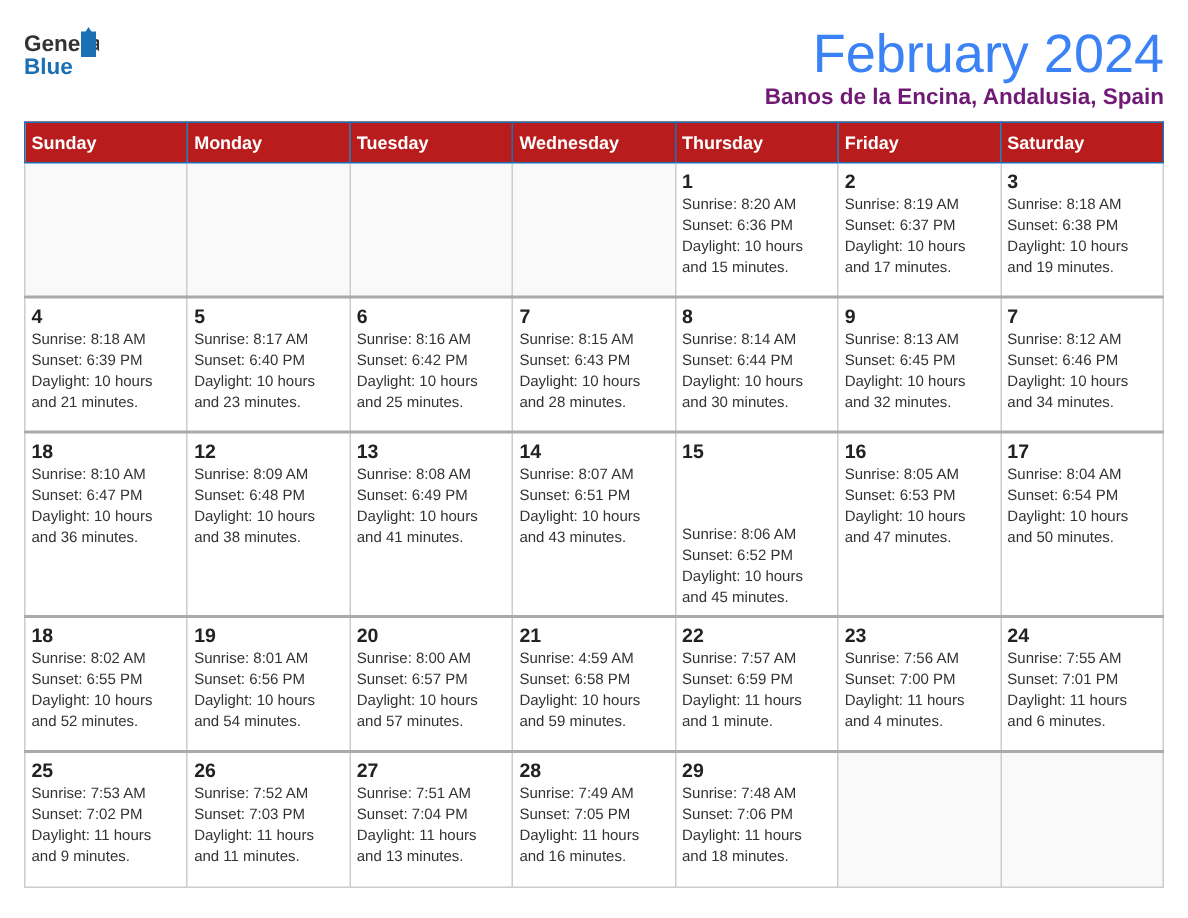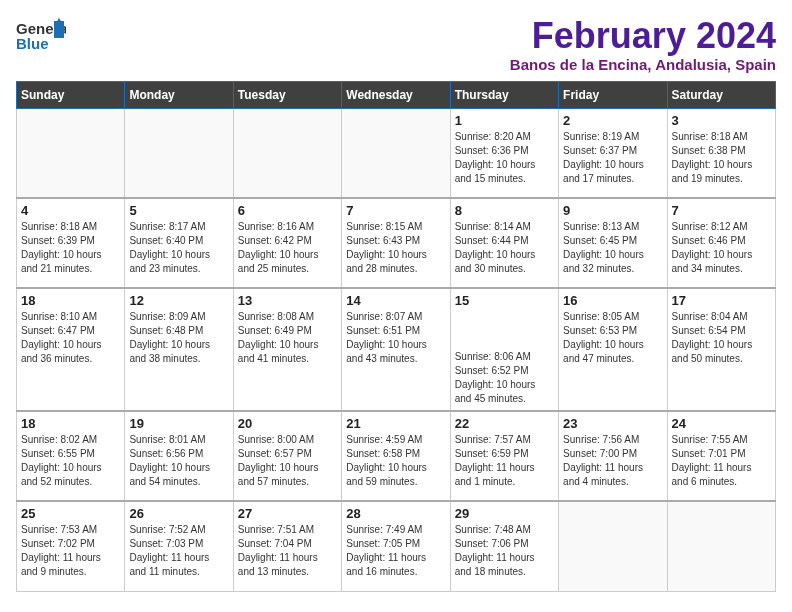--- a/index.html
+++ b/index.html
@@ -19,36 +19,36 @@
     .logo {
       display: flex;
       align-items: center;
       gap: 2px;
     }
     .title-block {
       text-align: right;
     }
     .main-title {
       font-size: 36px;
-      font-weight: bold;
-      color: #4c1d95;
+      font-weight: normal;
+      color: #3b82f6;
       line-height: 1.1;
     }
     .sub-title {
       font-size: 15px;
       font-weight: bold;
       color: #701a75;
     }
     .calendar {
       width: 100%;
       border-collapse: collapse;
       font-size: 11px;
     }
     .calendar thead th {
-      background: #404040;
+      background: #b91c1c;
       color: #fff;
       padding: 6px 4px;
       text-align: left;
       font-size: 12px;
       font-weight: bold;
       border: 1px solid #1a6fb5;
     }
     .calendar tbody td {
       border: 1px solid #ccc;
       vertical-align: top;

